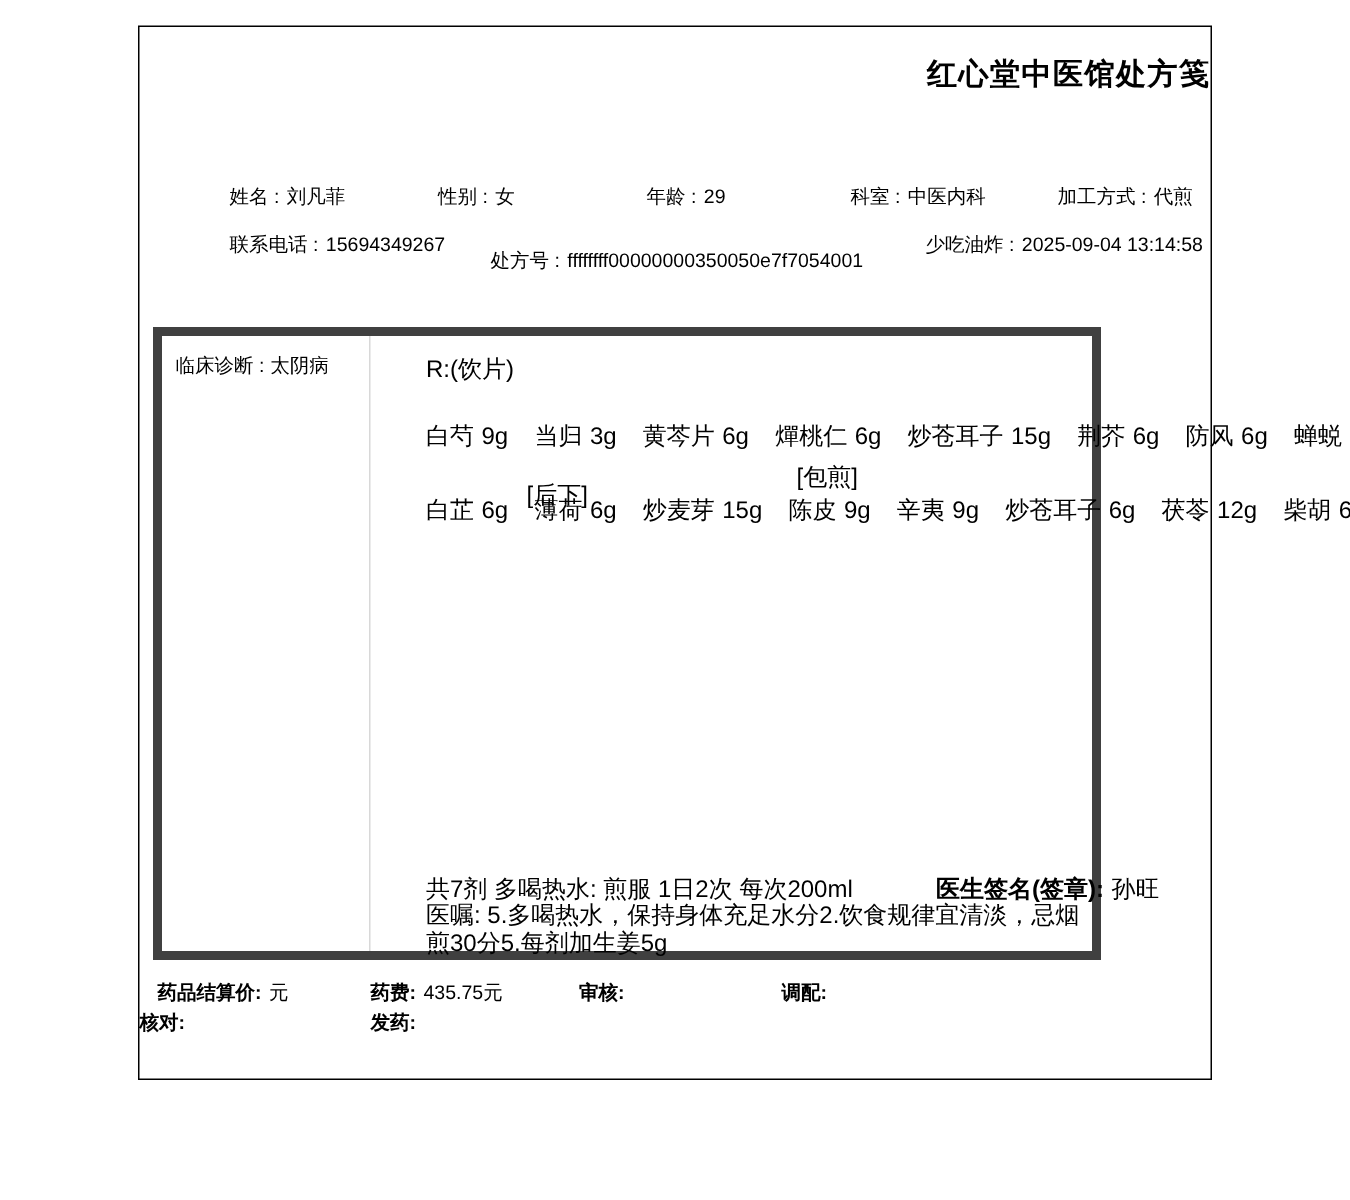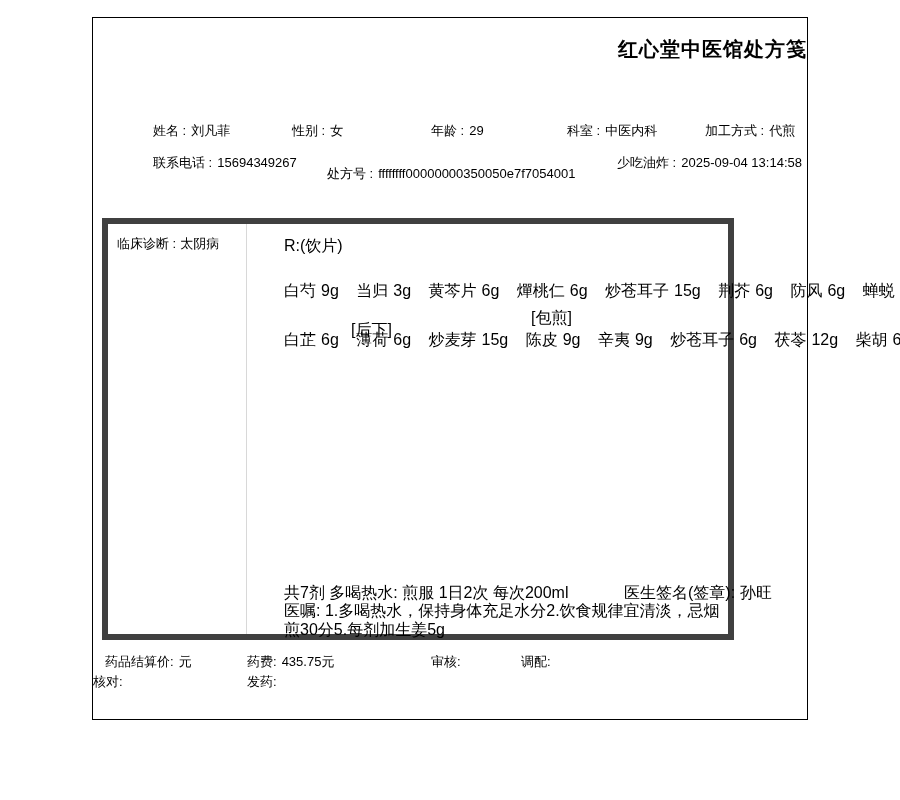--- a/index.html
+++ b/index.html
@@ -26,21 +26,21 @@
     width:139px;box-sizing:border-box;border-right:1px solid #d8d8d8;
     padding:11px 6px 0 9px;font-size:13px;
   }
   .diag-cell .lbl{margin-right:4px;}
   .rx-cell{flex:1;position:relative;font-size:16px;}
   .abs{position:absolute;white-space:nowrap;}
   .herb{display:inline-block;margin-right:13px;}
   .herb .n{margin-right:5px;}
   .advice{position:absolute;left:9px;top:377px;}
   .advice div{line-height:19px;white-space:nowrap;}
-  .f-lbl{margin-right:5px;}
+  .f-lbl{margin-right:5px;font-weight:bold;}
 </style>
 </head>
 <body>
 
 <div class="sheet">
 
   <div class="title">红心堂中医馆处方笺</div>
 
   <div class="field" style="left:12px;top:104px;">
     <span class="lbl">姓名 :</span><span>刘凡菲</span>
@@ -100,34 +100,34 @@
         <span class="herb"><span class="n">茯苓</span><span>12g</span></span>
         <span class="herb"><span class="n">柴胡</span><span>6g</span></span>
       </div>
 
       <div class="abs" style="left:9px;top:359px;">共7剂 多喝热水: 煎服 1日2次 每次200ml</div>
       <div class="abs" style="left:349px;top:359px;">
         <span class="f-lbl">医生签名(签章):</span><span>孙旺</span>
       </div>
 
       <div class="advice">
-        <div>医嘱: 1.多喝热水，保持身体充足水分2.饮食规律宜清淡，忌烟</div>
+        <div>医嘱: 5.多喝热水，保持身体充足水分2.饮食规律宜清淡，忌烟</div>
         <div>煎30分5.每剂加生姜5g</div>
       </div>
 
     </div>
   </div>
 
   <div class="field" style="left:12px;top:635px;">
     <span class="f-lbl">药品结算价:</span><span>元</span>
   </div>
   <div class="field" style="left:154px;top:635px;">
     <span class="f-lbl">药费:</span><span>435.75元</span>
   </div>
-  <div class="field" style="left:293px;top:635px;margin-left:45px;">
+  <div class="field" style="left:293px;top:635px;">
     <span class="f-lbl">审核:</span><span></span>
   </div>
   <div class="field" style="left:428px;top:635px;">
     <span class="f-lbl">调配:</span><span></span>
   </div>
   <div class="field" style="left:0;top:655px;">
     <span class="f-lbl">核对:</span><span></span>
   </div>
   <div class="field" style="left:154px;top:655px;">
     <span class="f-lbl">发药:</span><span></span>

